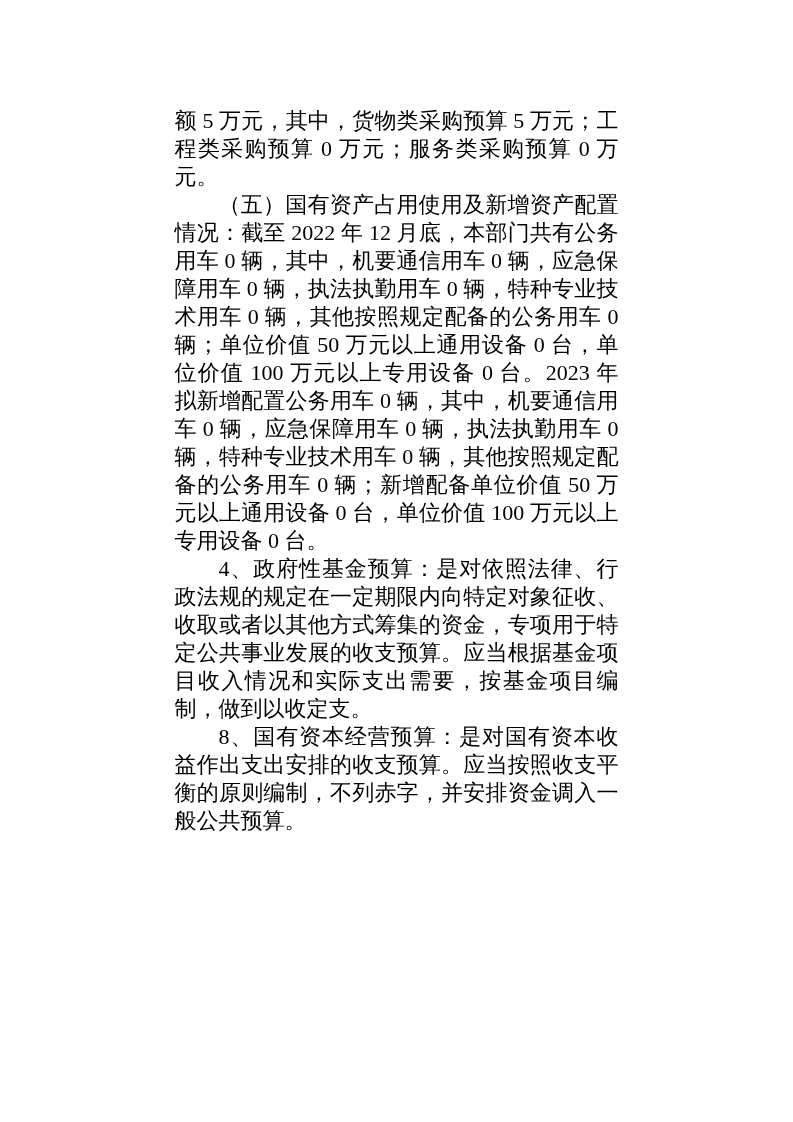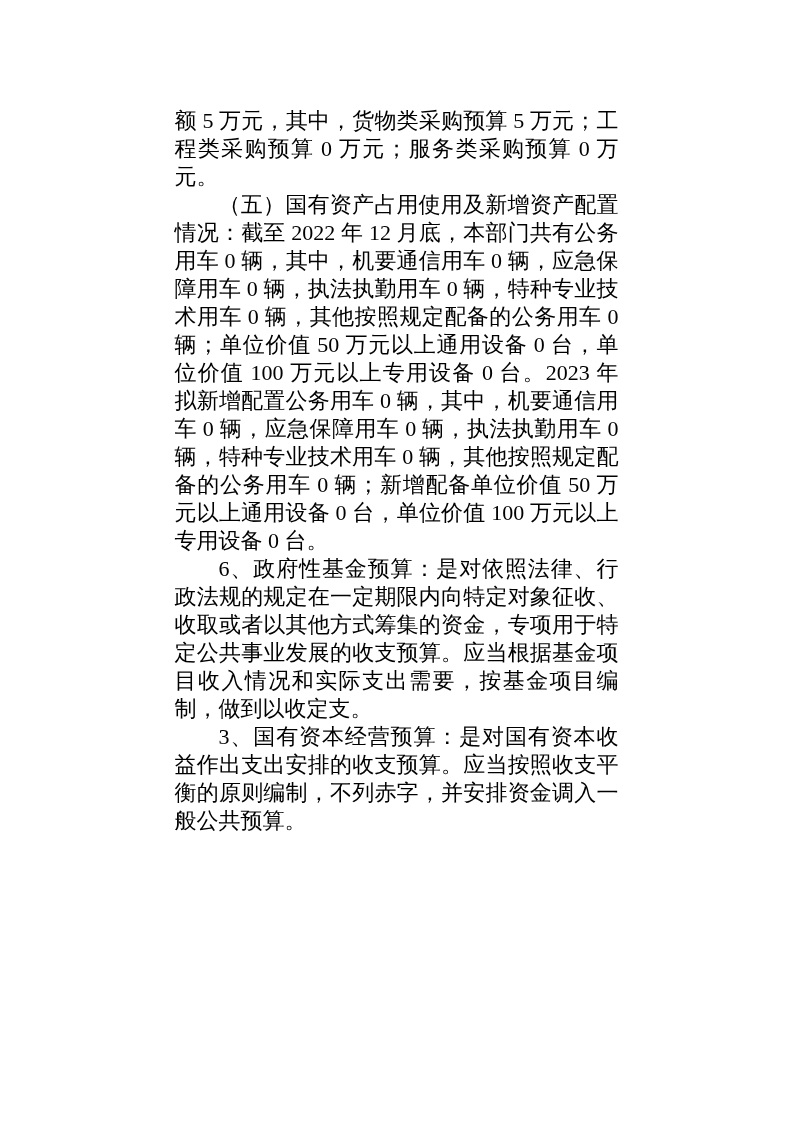--- a/index.html
+++ b/index.html
@@ -37,16 +37,16 @@
     font-weight: 400;
   }
 </style>
 </head>
 <body>
 
 <div class="page" style="background: rgb(255, 255, 255); color: rgb(0, 0, 0);">
   <div class="doc-body" id="doc-body">
       <p class="para"><span class="run">额 5 万元，其中，货物类采购预算 5 万元；工程类采购预算 0 万元；服务类采购预算 0 万元。</span></p>
       <p class="para indent"><span class="run bold">（五）国有资产占用使用及新增资产配置情况：</span><span class="run">截至 2022 年 12 月底，本部门共有公务用车 0 辆，其中，机要通信用车 0 辆，应急保障用车 0 辆，执法执勤用车 0 辆，特种专业技术用车 0 辆，其他按照规定配备的公务用车 0 辆；单位价值 50 万元以上通用设备 0 台，单位价值 100 万元以上专用设备 0 台。2023 年拟新增配置公务用车 0 辆，其中，机要通信用车 0 辆，应急保障用车 0 辆，执法执勤用车 0 辆，特种专业技术用车 0 辆，其他按照规定配备的公务用车 0 辆；新增配备单位价值 50 万元以上通用设备 0 台，单位价值 100 万元以上专用设备 0 台。</span></p>
-      <p class="para indent"><span class="run">6、政府性基金预算：是对依照法律、行政法规的规定在一定期限内向特定对象征收、收取或者以其他方式筹集的资金，专项用于特定公共事业发展的收支预算。应当根据基金项目收入情况和实际支出需要，按基金项目编制，做到以收定支。</span></p>
-      <p class="para indent"><span class="run">3、国有资本经营预算：是对国有资本收益作出支出安排的收支预算。应当按照收支平衡的原则编制，不列赤字，并安排资金调入一般公共预算。</span></p>
+      <p class="para indent"><span class="run">4、政府性基金预算：是对依照法律、行政法规的规定在一定期限内向特定对象征收、收取或者以其他方式筹集的资金，专项用于特定公共事业发展的收支预算。应当根据基金项目收入情况和实际支出需要，按基金项目编制，做到以收定支。</span></p>
+      <p class="para indent"><span class="run">8、国有资本经营预算：是对国有资本收益作出支出安排的收支预算。应当按照收支平衡的原则编制，不列赤字，并安排资金调入一般公共预算。</span></p>
     </div>
 </div>
 
 </body></html>

